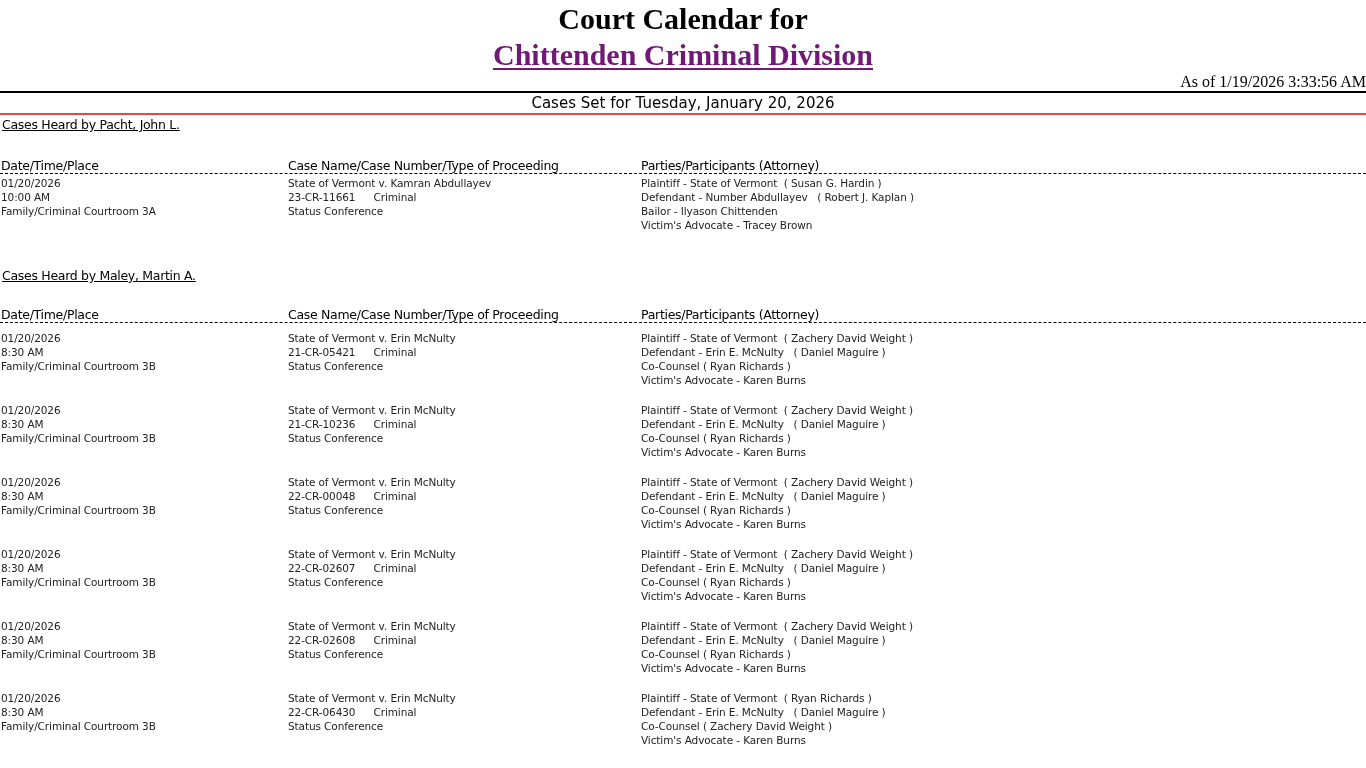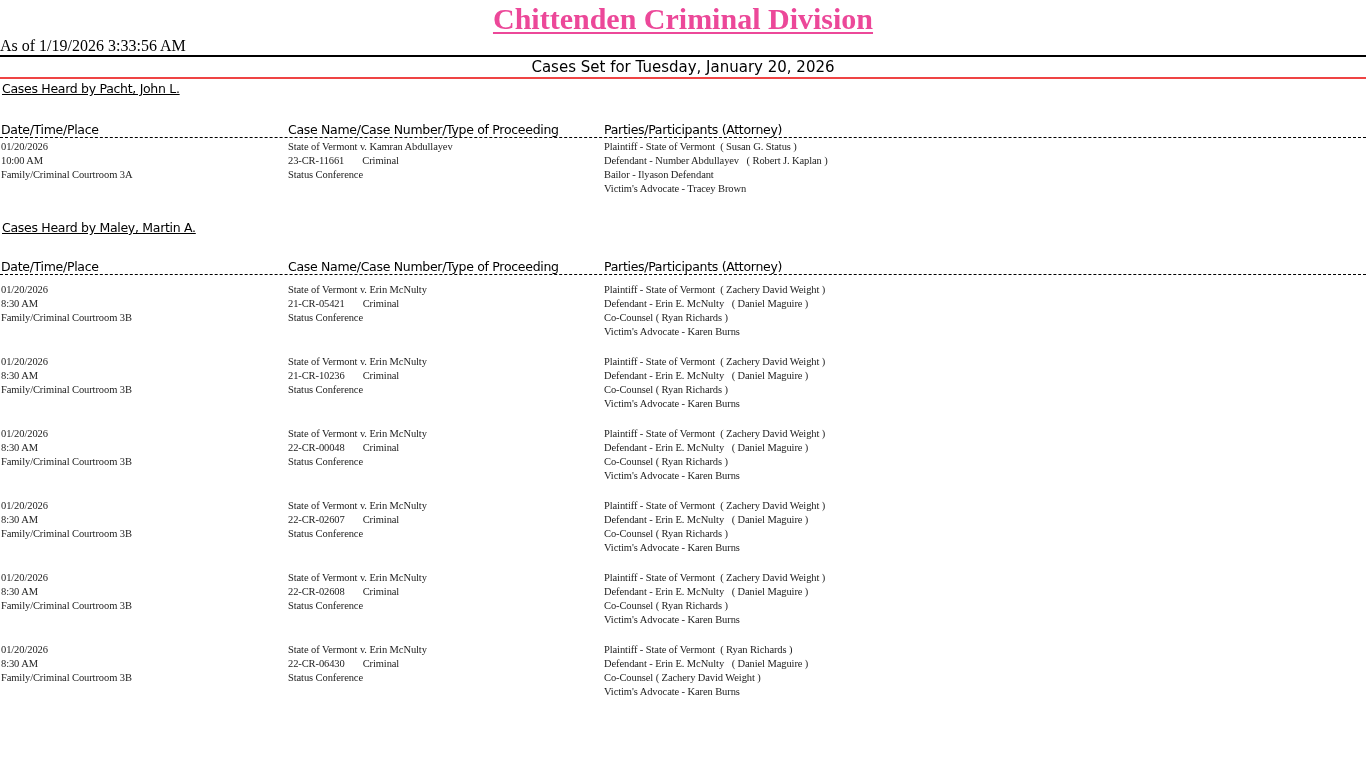--- a/index.html
+++ b/index.html
@@ -14,32 +14,33 @@
     .title-block {
       text-align: center;
       font-family: "Liberation Serif", "DejaVu Serif", serif;
       font-weight: bold;
       font-size: 30px;
       line-height: 36px;
       padding-top: 1px;
     }
     .title-line { display: block; }
     .title-link {
-      color: #ec4899;
+      color: #701a75;
       text-decoration: underline;
       text-decoration-thickness: 2px;
       text-underline-offset: 3px;
     }
     .asof {
       font-family: "Liberation Serif", "DejaVu Serif", serif;
       font-size: 16px;
       line-height: 18px;
       height: 18px;
       margin-top: 0px;
       padding-left: 0px;
+      text-align: right;
     }
     .dateset {
       border-top: 2px solid #000;
       border-bottom: 2px solid #ef4444;
       text-align: center;
       font-family: "DejaVu Sans", "Liberation Sans", sans-serif;
       font-size: 15px;
       line-height: 18px;
       height: 19px;
       padding-top: 1px;
@@ -58,36 +59,37 @@
       height: 16px;
       border-bottom: 1px dashed #000;
       font-family: "DejaVu Sans", "Liberation Sans", sans-serif;
       font-size: 12.5px;
       letter-spacing: -0.3px;
       line-height: 16px;
     }
     .col-head span { position: absolute; top: 1px; }
     .c1 { left: 1px; }
     .c2 { left: 288px; }
-    .c3 { left: 604px; }
+    .c3 { left: 641px; }
     .case {
       position: relative;
       font-family: "DejaVu Sans", "Liberation Sans", sans-serif;
       font-size: 10.5px;
       letter-spacing: -0.1px;
       line-height: 14px;
       color: #222;
     }
-    .case .col { position: absolute; top: 0; font-family: Liberation Serif, serif; }
+    .case .col { position: absolute; top: 0; }
     .case .line { display: block; white-space: pre; height: 14px; }
   </style>
 </head>
 <body>
 
 <div class="title-block">
+  <span class="title-line">Court Calendar for</span>
   <span class="title-line"><a class="title-link" href="#">Chittenden Criminal Division</a></span>
 </div>
 <div class="asof">As of 1/19/2026 3:33:56 AM</div>
 <div class="dateset">Cases Set for Tuesday, January 20, 2026</div>
 
 <div id="judges-container">
     <div class="judge-block" style="margin-top: 2px;">
       <div class="judge">Cases Heard by Pacht, John L.</div>
       <div class="col-head" style="margin-top: 24px;">
         <span class="c1">Date/Time/Place</span>
@@ -99,28 +101,28 @@
           <span class="line">01/20/2026</span>
           <span class="line">10:00 AM</span>
           <span class="line">Family/Criminal Courtroom 3A</span>
         </div>
         <div class="col c2">
           <span class="line">State of Vermont v. Kamran Abdullayev</span>
           <span class="line"><span>23-CR-11661</span><span style="margin-left: 18px;">Criminal</span></span>
           <span class="line">Status Conference</span>
         </div>
         <div class="col c3">
-          <span class="line">Plaintiff - State of Vermont  ( Susan G. Status )</span>
+          <span class="line">Plaintiff - State of Vermont  ( Susan G. Hardin )</span>
           <span class="line">Defendant - Number Abdullayev   ( Robert J. Kaplan )</span>
-          <span class="line">Bailor - Ilyason Defendant</span>
+          <span class="line">Bailor - Ilyason Chittenden</span>
           <span class="line">Victim's Advocate - Tracey Brown</span>
         </div>
       </div>
     </div>
-    <div class="judge-block" style="margin-top: 24px;">
+    <div class="judge-block" style="margin-top: 36px;">
       <div class="judge">Cases Heard by Maley, Martin A.</div>
       <div class="col-head" style="margin-top: 22px;">
         <span class="c1">Date/Time/Place</span>
         <span class="c2">Case Name/Case Number/Type of Proceeding</span>
         <span class="c3">Parties/Participants (Attorney)</span>
       </div>
       <div class="case" style="height: 72px; margin-top: 8px;">
         <div class="col c1">
           <span class="line">01/20/2026</span>
           <span class="line">8:30 AM</span>

